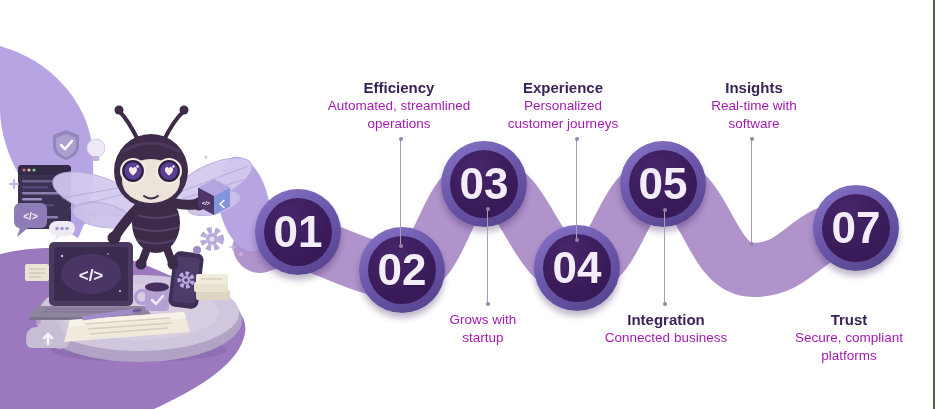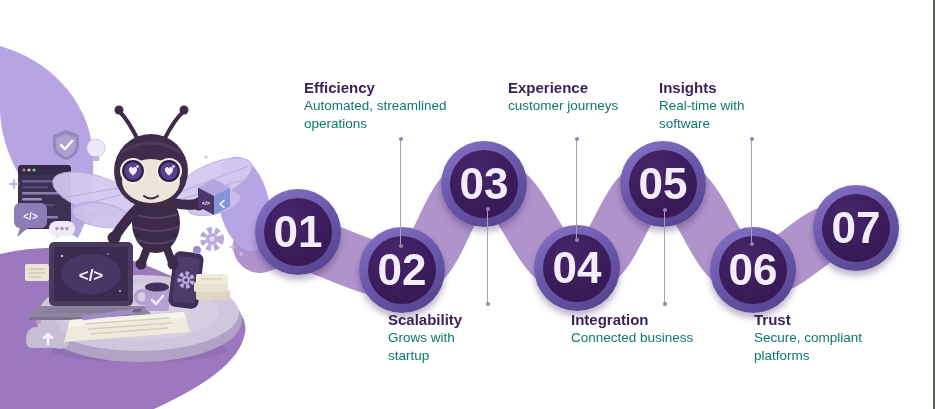--- a/index.html
+++ b/index.html
@@ -17,25 +17,25 @@
   }
   .circle-inner{
     width:68px;height:68px;border-radius:50%;
     background:radial-gradient(circle at 38% 28%,#48266c 0%,#371a57 68%);
     display:flex;align-items:center;justify-content:center;
   }
   .num{
     color:#f3edf8;font-size:44px;font-weight:700;letter-spacing:0px;line-height:1;
     text-shadow:0 1px 1px rgba(30,10,50,.4);
   }
-  .label{position:absolute;width:190px;z-index:5;}
+  .label{position:absolute;width:190px;text-align:center;z-index:5;}
   .label.above{top:79px;}
   .label.below{top:311px;}
   .label-title{font-size:15px;font-weight:700;color:#3a2456;line-height:18px;}
-  .label-desc{font-size:13.5px;color:#0f766e;line-height:18px;}
+  .label-desc{font-size:13.5px;color:#a21caf;line-height:18px;}
   .connector{position:absolute;width:1px;background:#a89cba;z-index:4;}
   .connector::before,.connector::after{
     content:"";position:absolute;left:-1.5px;width:4px;height:4px;border-radius:50%;background:#9186a8;
   }
   .connector::before{top:-2px;}
   .connector::after{bottom:-2px;}
   .right-border{position:absolute;top:0;right:1px;width:2px;height:409px;background:#55664f;z-index:6;}
 </style>
 </head>
 <body>
@@ -265,43 +265,38 @@
   <div class="circle" style="left:534px;top:225px">
     <div class="circle-inner">
         <span class="num">04</span>
       </div>
   </div>
   <div class="circle" style="left:620px;top:141px">
     <div class="circle-inner">
         <span class="num">05</span>
       </div>
   </div>
-  <div class="circle" style="left:710px;top:227px">
-    <div class="circle-inner">
-        <span class="num">06</span>
-      </div>
-  </div>
   <div class="circle" style="left:813px;top:185px">
     <div class="circle-inner">
         <span class="num">07</span>
       </div>
   </div>
 
   <div class="label above" style="left:304px">
     <div class="label-title">Efficiency</div>
     <div class="label-desc">Automated, streamlined</div>
     <div class="label-desc">operations</div>
   </div>
   <div class="label below" style="left:388px">
-    <div class="label-title">Scalability</div>
     <div class="label-desc">Grows with</div>
     <div class="label-desc">startup</div>
   </div>
-  <div class="label above" style="left:508px">
+  <div class="label above" style="left:468px">
     <div class="label-title">Experience</div>
+    <div class="label-desc">Personalized</div>
     <div class="label-desc">customer journeys</div>
   </div>
   <div class="label below" style="left:571px">
     <div class="label-title">Integration</div>
     <div class="label-desc">Connected business</div>
   </div>
   <div class="label above" style="left:659px">
     <div class="label-title">Insights</div>
     <div class="label-desc">Real-time with</div>
     <div class="label-desc">software</div>

